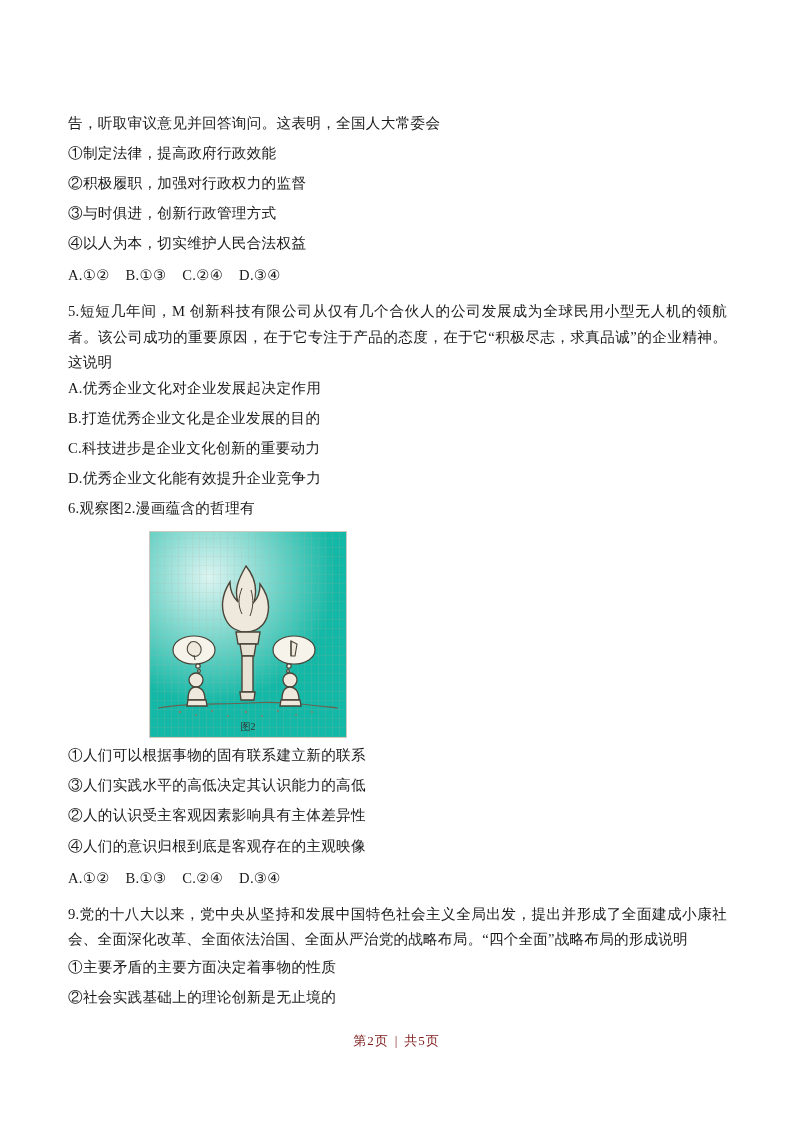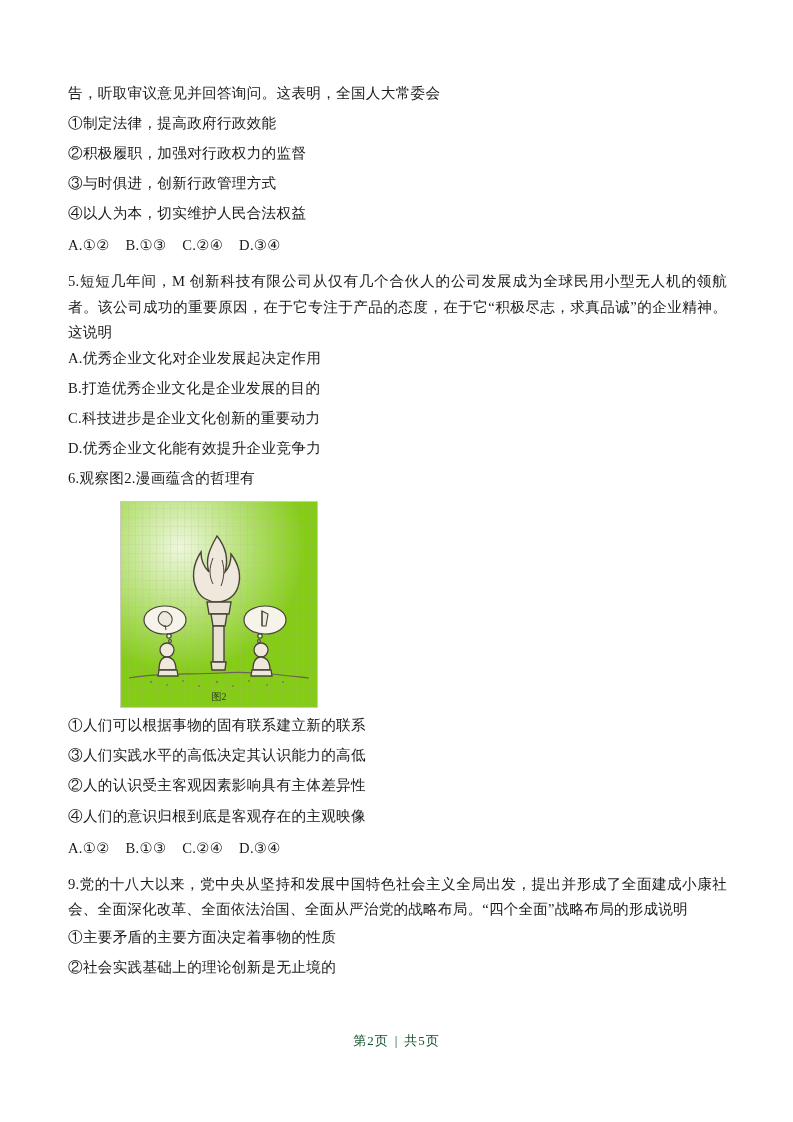--- a/index.html
+++ b/index.html
@@ -14,21 +14,21 @@
     color: #1a1a1a;
     position: relative;
     overflow: hidden;
   }
   .page {
     position: absolute;
     left: 0; top: 0;
     width: 793px;
     height: 1122px;
     box-sizing: border-box;
-    padding: 86px 66px 0 68px;
+    padding: 116px 66px 0 68px;
   }
   .line {
     font-size: 14.6px;
     line-height: 1.0;
     margin: 0 0 15.5px 0;
     letter-spacing: 0.3px;
     white-space: pre-wrap;
   }
   .para {
     font-size: 14.6px;
@@ -44,23 +44,24 @@
   }
   .choices span { display: inline-block; }
   .gap-a { display:inline-block; width: 16px; }
   .figure-wrap {
     margin: 4px 0 10px 52px;
   }
   .figure {
     width: 196px;
     height: 205px;
     position: relative;
-    background: #84cc16;
+    background: #14b8a6;
     border: 1px solid #cfcabf;
     overflow: hidden;
+    margin-left: 29px;
   }
   
   .figure:before {
     content: "";
     position: absolute;
     inset: 0;
     background:
       repeating-linear-gradient(90deg, rgba(180,172,155,0.16) 0 1px, rgba(0,0,0,0) 1px 7px),
       repeating-linear-gradient(0deg, rgba(180,172,155,0.13) 0 1px, rgba(0,0,0,0) 1px 9px),
       radial-gradient(circle at 30% 22%, rgba(255,255,255,0.85), rgba(0,0,0,0) 60%);
@@ -77,21 +78,21 @@
   }
   .fig-svg { position: absolute; inset: 0; }
   .footer {
     position: absolute;
     left: 0;
     bottom: 72px;
     width: 793px;
     text-align: center;
     font-size: 13px;
     letter-spacing: 1px;
-    color: #14532d;
+    color: #7f1d1d;
   }
   .footer .sep { margin: 0 6px; }
 </style>
 </head>
 <body>
 
 <div class="page">
 
   <p class="line">告，听取审议意见并回答询问。这表明，全国人大常委会</p>
 

